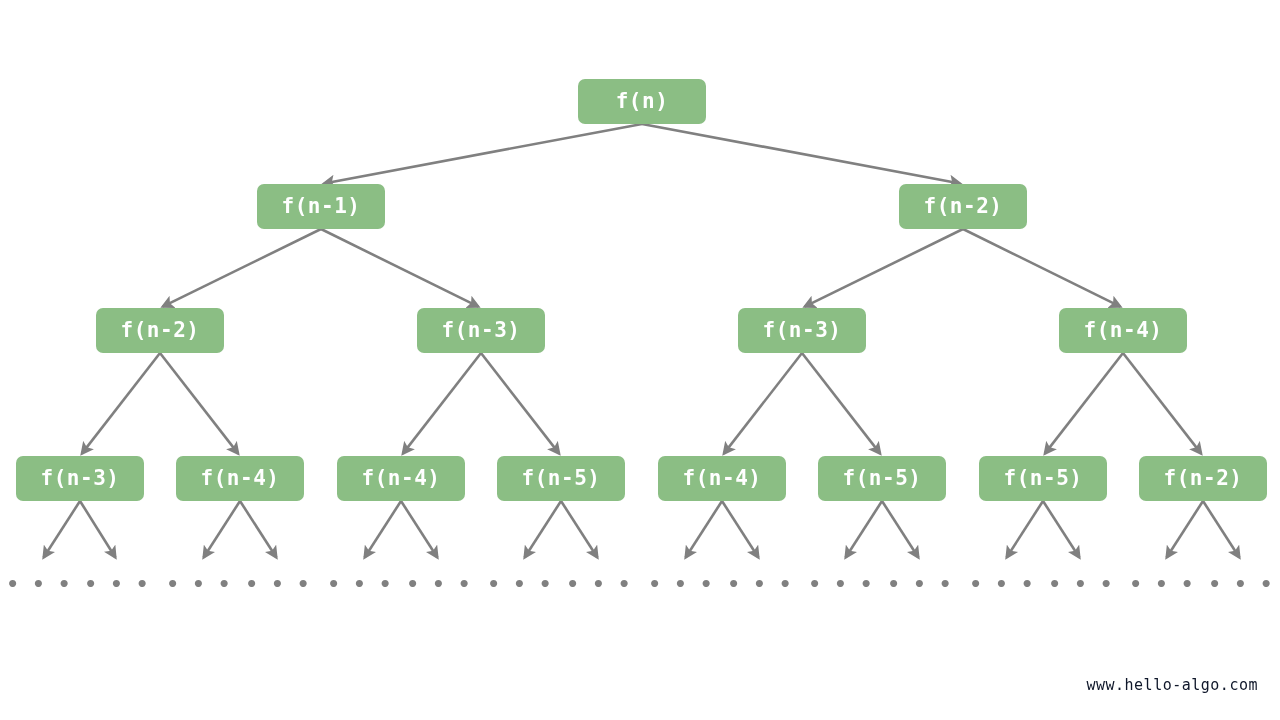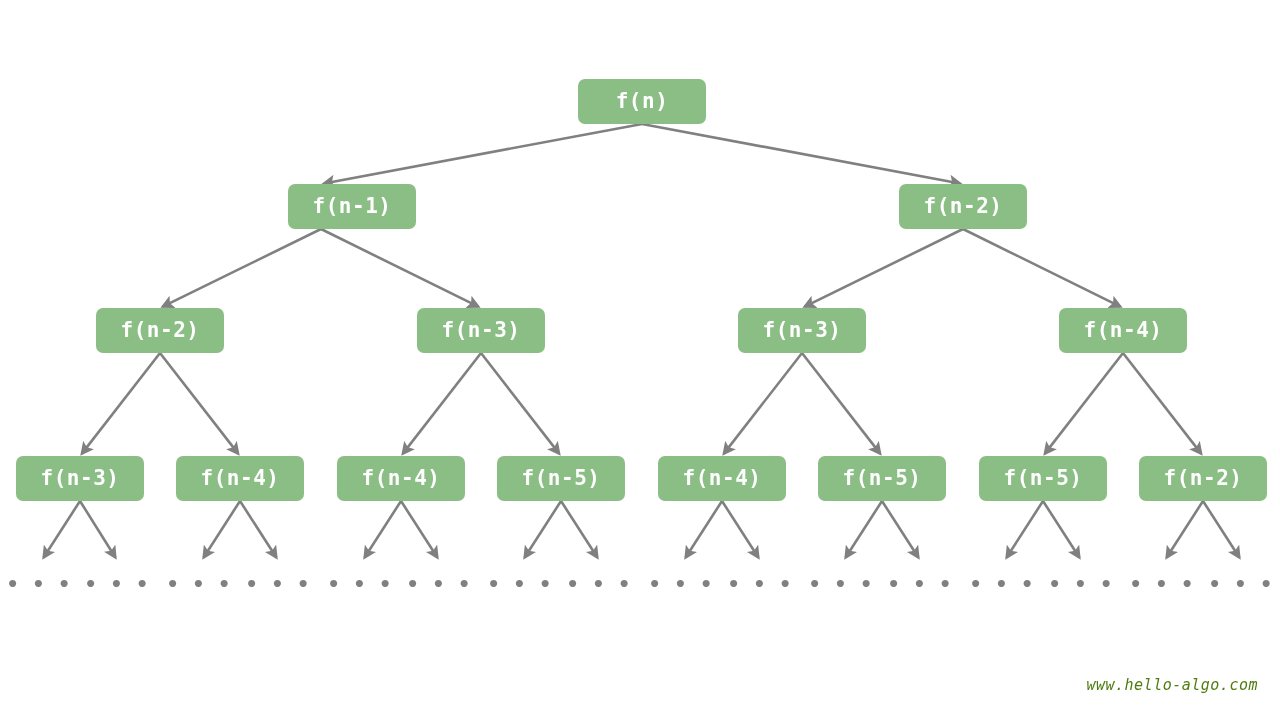--- a/index.html
+++ b/index.html
@@ -56,26 +56,25 @@
     font-weight: bold;
     letter-spacing: 3px;
     line-height: 1;
     white-space: nowrap;
     transform: translate(-50%, -50%);
   }
   #watermark {
     position: absolute;
     right: 22px;
     bottom: 26px;
-    color: #4d7c0f;
+    color: #0f172a;
     font-family: "DejaVu Sans Mono", "Liberation Mono", monospace;
     font-size: 15px;
     letter-spacing: 0.5px;
     white-space: nowrap;
-    font-style: italic;
   }
 </style>
 </head>
 <body>
 
 <div id="diagram-root">
 
   <svg class="edges" id="edge-layer" viewBox="0 0 1280 720" xmlns="http://www.w3.org/2000/svg">
     <defs>
       <marker id="arrowhead" markerWidth="5.2" markerHeight="5.2" refX="4.2" refY="2.6" orient="auto" markerUnits="strokeWidth">
@@ -113,21 +112,21 @@
         <line x1="1043" y1="501" x2="1079.3755672602756" y2="557.477854430428" stroke="#808080" stroke-width="2.6" stroke-linecap="butt" marker-end="url(#arrowhead)"></line>
         <line x1="1203" y1="501" x2="1166.6244327397244" y2="557.477854430428" stroke="#808080" stroke-width="2.6" stroke-linecap="butt" marker-end="url(#arrowhead)"></line>
         <line x1="1203" y1="501" x2="1239.3755672602756" y2="557.477854430428" stroke="#808080" stroke-width="2.6" stroke-linecap="butt" marker-end="url(#arrowhead)"></line>
       </g>
   </svg>
 
   <div id="node-layer">
       <div class="node" style="left: 578px; top: 79px; width: 128px; height: 45px; background: rgb(139, 190, 132); color: rgb(255, 255, 255);">
         <span class="node-label">f(n)</span>
       </div>
-      <div class="node" style="left: 257px; top: 184px; width: 128px; height: 45px; background: rgb(139, 190, 132); color: rgb(255, 255, 255); margin-left: 31px;">
+      <div class="node" style="left: 257px; top: 184px; width: 128px; height: 45px; background: rgb(139, 190, 132); color: rgb(255, 255, 255);">
         <span class="node-label">f(n-1)</span>
       </div>
       <div class="node" style="left: 899px; top: 184px; width: 128px; height: 45px; background: rgb(139, 190, 132); color: rgb(255, 255, 255);">
         <span class="node-label">f(n-2)</span>
       </div>
       <div class="node" style="left: 96px; top: 308px; width: 128px; height: 45px; background: rgb(139, 190, 132); color: rgb(255, 255, 255);">
         <span class="node-label">f(n-2)</span>
       </div>
       <div class="node" style="left: 417px; top: 308px; width: 128px; height: 45px; background: rgb(139, 190, 132); color: rgb(255, 255, 255);">
         <span class="node-label">f(n-3)</span>

